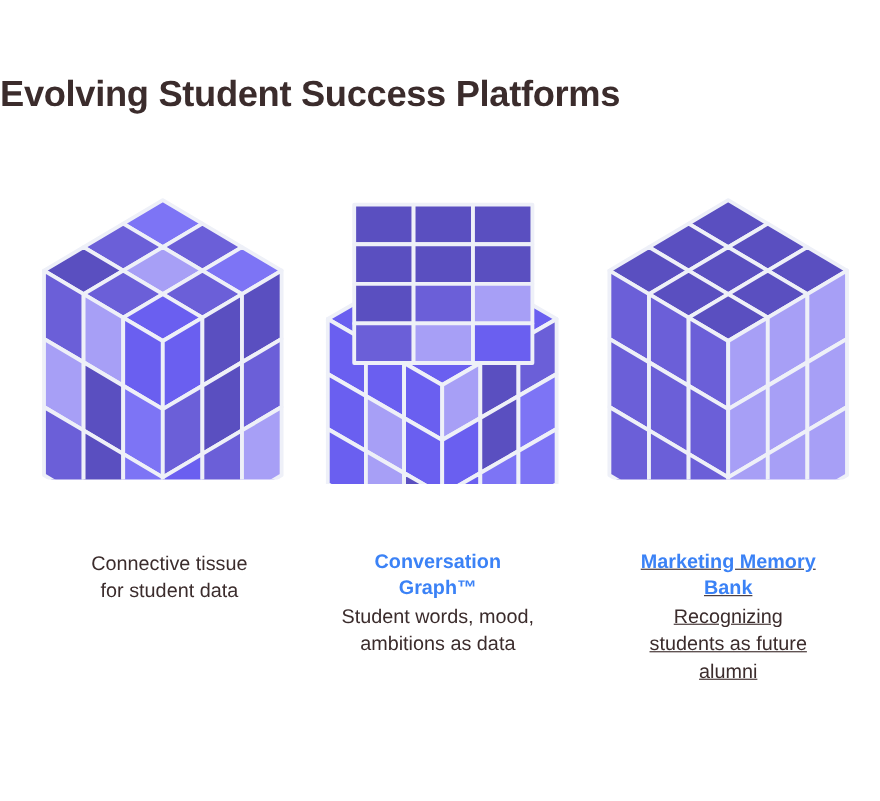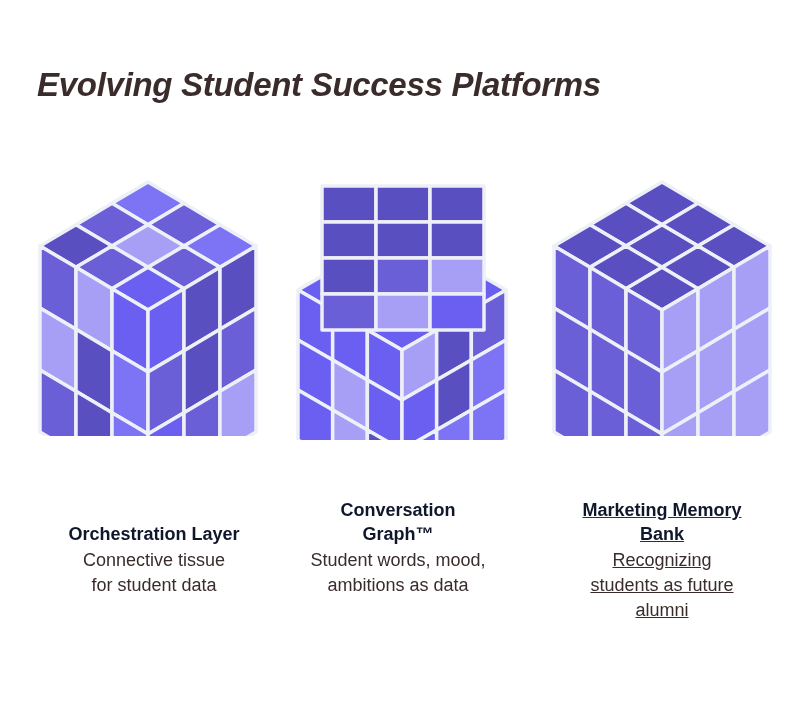--- a/index.html
+++ b/index.html
@@ -1,28 +1,28 @@
 <!DOCTYPE html>
 <html><head>
 <meta charset="utf-8">
 <style>
   html, body { margin: 0; padding: 0; }
   body {
     width: 800px; height: 728px; background: #ffffff; position: relative; overflow: hidden;
     font-family: "Liberation Sans", "DejaVu Sans", sans-serif; color: #3a2a2a;
   }
   .title {
-    position: absolute; left: 0; top: 66px; width: 638px; text-align: center;
-    font-size: 33px; font-weight: 700; color: #3b2c2c; letter-spacing: -0.3px; font-style: italic;
+    position: absolute; left: 0; top: 66px; width: 638px; 
+    font-size: 33px; font-weight: 700; color: #3b2c2c; letter-spacing: -0.3px;
   }
   .cube { position: absolute; }
   .cube svg { display: block; }
   .col { position: absolute; top: 498px; width: 240px; text-align: center; }
   .col .heading {
-    font-size: 18px; font-weight: 700; color: #0f172a; line-height: 24px;
+    font-size: 18px; font-weight: 700; color: #3b82f6; line-height: 24px;
     height: 48px; display: flex; align-items: flex-end; justify-content: center;
   }
   .col .desc {
     margin-top: 2px; font-size: 18px; color: #3b2c2c; line-height: 25px;
   }
 </style>
 </head>
 <body>
 
 <div class="title">Evolving Student Success Platforms</div>
@@ -129,21 +129,20 @@
       <polygon points="120,196 156,174.66666666666669 156,236.66666666666669 120,258" fill="#a79ff6" stroke="#eef0f8" stroke-width="3.5" stroke-linejoin="round"></polygon>
       <polygon points="156,174.66666666666669 192,153.33333333333334 192,215.33333333333334 156,236.66666666666669" fill="#a79ff6" stroke="#eef0f8" stroke-width="3.5" stroke-linejoin="round"></polygon>
       <polygon points="192,153.33333333333334 228,132 228,194 192,215.33333333333334" fill="#a79ff6" stroke="#eef0f8" stroke-width="3.5" stroke-linejoin="round"></polygon>
       <polygon points="120,258 156,236.66666666666669 156,298.6666666666667 120,320" fill="#a79ff6" stroke="#eef0f8" stroke-width="3.5" stroke-linejoin="round"></polygon>
       <polygon points="156,236.66666666666669 192,215.33333333333334 192,277.33333333333337 156,298.6666666666667" fill="#a79ff6" stroke="#eef0f8" stroke-width="3.5" stroke-linejoin="round"></polygon>
       <polygon points="192,215.33333333333334 228,194 228,256 192,277.33333333333337" fill="#a79ff6" stroke="#eef0f8" stroke-width="3.5" stroke-linejoin="round"></polygon>
     </svg>
 </div>
 
 <div class="col" style="left:34px;">
-  <div class="heading">Orchestration Layer</div>
   <div class="desc" style="padding:0 38px;">Connective tissue for student data</div>
 </div>
 <div class="col" style="left:278px;">
   <div class="heading" style="padding:0 50px;">Conversation Graph™</div>
   <div class="desc" style="padding:0 24px;text-align:center;">Student words, mood, ambitions as data</div>
 </div>
 <div class="col" style="left:542px;text-decoration:underline;">
   <div class="heading" style="padding:0 20px;">Marketing Memory Bank</div>
   <div class="desc" style="padding:0 44px;">Recognizing students as future alumni</div>
 </div>

